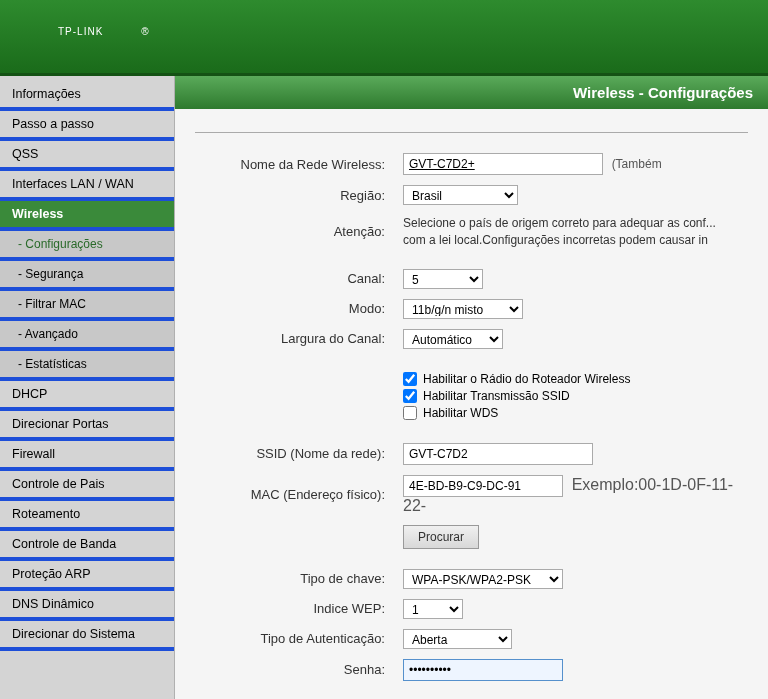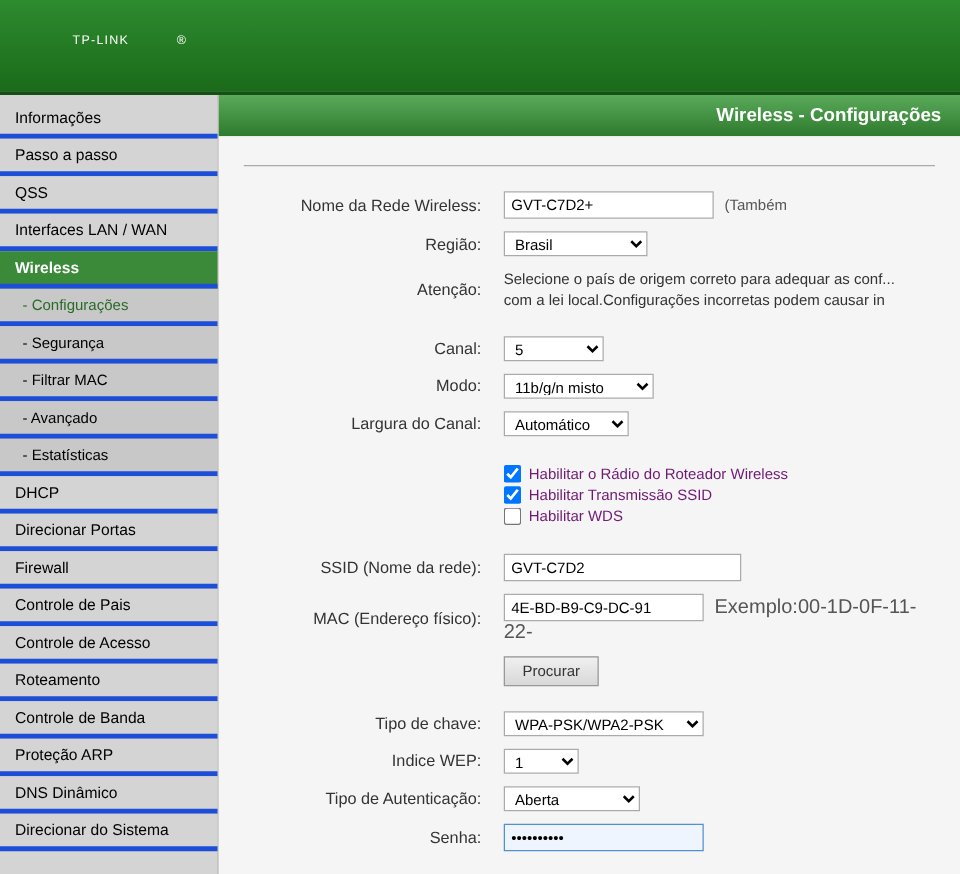--- a/index.html
+++ b/index.html
@@ -146,21 +146,21 @@
       display: flex;
       align-items: center;
       gap: 6px;
       margin: 3px 0;
     }
     .checkbox-row input[type="checkbox"] {
       width: 14px;
       height: 14px;
     }
     .checkbox-row label {
-      color: #701a75;
+      color: #000000;
       font-size: 12px;
       cursor: pointer;
     }
 
     .mac-example {
       color: #555;
       font-size: 16px;
       margin-left: 5px;
     }
 
@@ -168,21 +168,21 @@
       background: linear-gradient(to bottom, #f0f0f0, #d8d8d8);
       border: 1px solid #999;
       padding: 4px 14px;
       font-size: 12px;
       cursor: pointer;
       color: #333;
     }
 
     .ssid-input { width: 190px; }
     .mac-input { width: 160px; }
-    .network-name-input { width: 168px; }
+    .network-name-input { width: 200px; text-decoration: underline; }
     .password-input { width: 160px; }
 
     .also-text {
       color: #555;
       font-size: 12px;
       margin-left: 5px;
     }
   </style>
 </head>
 <body>
@@ -204,21 +204,20 @@
       <div class="sidebar-item active">Wireless</div>
       <div class="sidebar-item sub active-sub">- Configurações</div>
       <div class="sidebar-item sub">- Segurança</div>
       <div class="sidebar-item sub">- Filtrar MAC</div>
       <div class="sidebar-item sub">- Avançado</div>
       <div class="sidebar-item sub">- Estatísticas</div>
       <div class="sidebar-item">DHCP</div>
       <div class="sidebar-item">Direcionar Portas</div>
       <div class="sidebar-item">Firewall</div>
       <div class="sidebar-item">Controle de Pais</div>
-      <div class="sidebar-item">Controle de Acesso</div>
       <div class="sidebar-item">Roteamento</div>
       <div class="sidebar-item">Controle de Banda</div>
       <div class="sidebar-item">Proteção ARP</div>
       <div class="sidebar-item">DNS Dinâmico</div>
       <div class="sidebar-item">Direcionar do Sistema</div>
     </nav>
 
   <div class="content">
     <div class="page-title-bar">
       <h1>Wireless - Configurações</h1>

